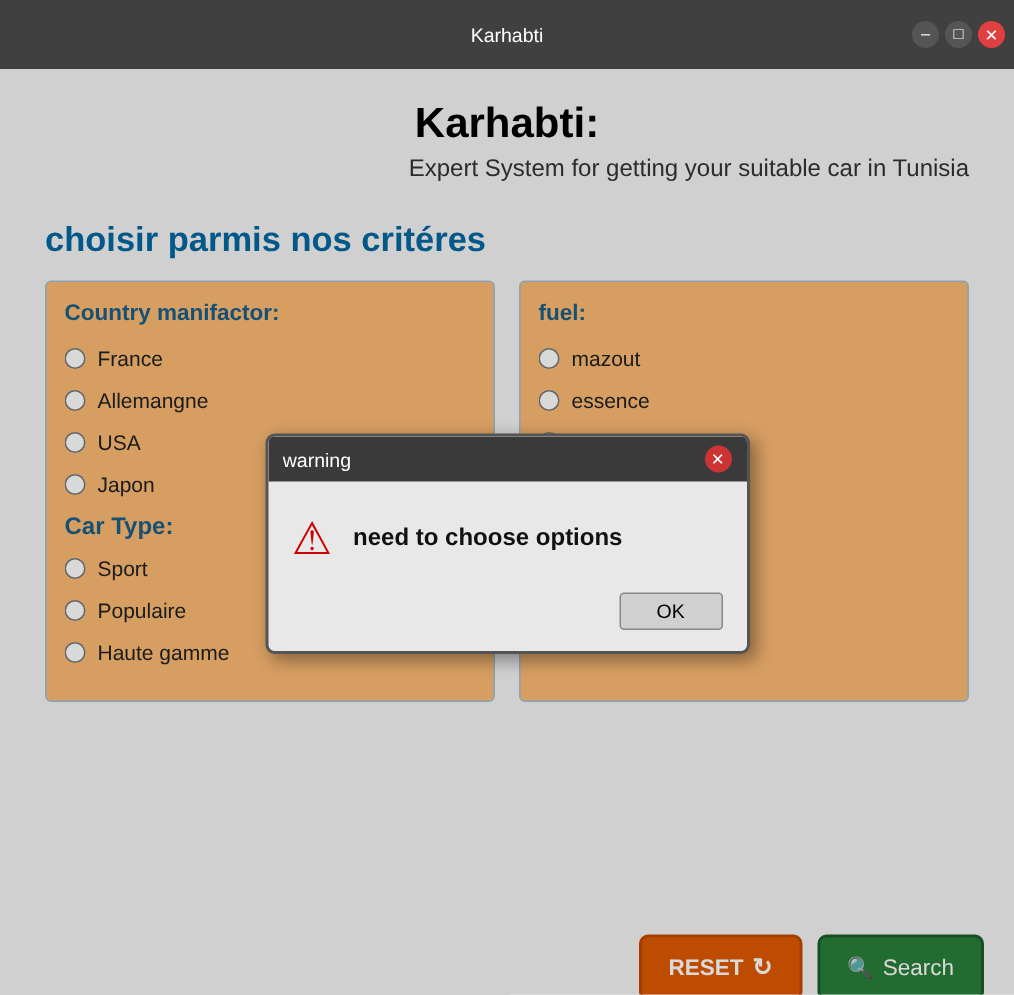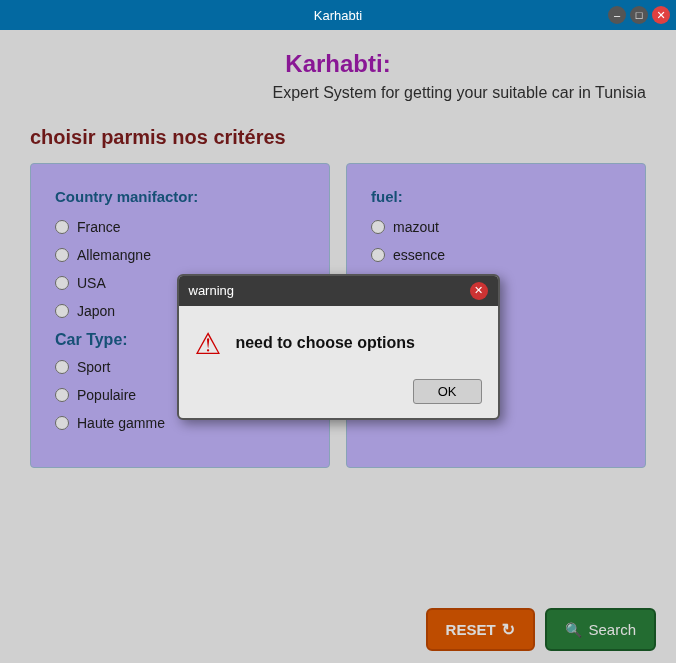--- a/index.html
+++ b/index.html
@@ -5,23 +5,23 @@
     * { box-sizing: border-box; margin: 0; padding: 0; }
     body {
       font-family: Arial, sans-serif;
       background: #f0f0f0;
       width: 676px;
       height: 663px;
       overflow: hidden;
       position: relative;
     }
     .title-bar {
-      background: #0369a1;
-      color: white;
-      height: 30px;
+      background: #404040;
+      color: white;
+      height: 46px;
       display: flex;
       align-items: center;
       justify-content: center;
       position: relative;
     }
     .title-bar-title {
       font-size: 13px;
     }
     .title-bar-controls {
       position: absolute;
@@ -48,45 +48,45 @@
     .app-body {
       background: #f5f5f5;
       padding: 20px 30px;
       height: calc(663px - 30px);
       overflow: hidden;
       position: relative;
     }
 
     .app-title {
       text-align: center;
-      font-size: 24px;
-      font-weight: bold;
-      color: #a21caf;
+      font-size: 28px;
+      font-weight: bold;
+      color: #000000;
       margin-bottom: 6px;
     }
     .app-subtitle {
       text-align: right;
       font-size: 16px;
       color: #333;
       margin-bottom: 24px;
     }
     .section-title {
-      color: #7f1d1d;
-      font-size: 20px;
+      color: #0369a1;
+      font-size: 23px;
       margin-bottom: 14px;
     }
     .panels {
       display: flex;
       gap: 16px;
     }
     .panel {
-      background: #c4b5fd;
+      background: #fdba74;
       border: 1px solid #a0c0d8;
       border-radius: 4px;
-      padding: 24px;
+      padding: 12px;
       flex: 1;
     }
     .panel-title {
       color: #1a5f8a;
       font-size: 15px;
       font-weight: bold;
       margin-bottom: 14px;
     }
     .radio-item {
       display: flex;

